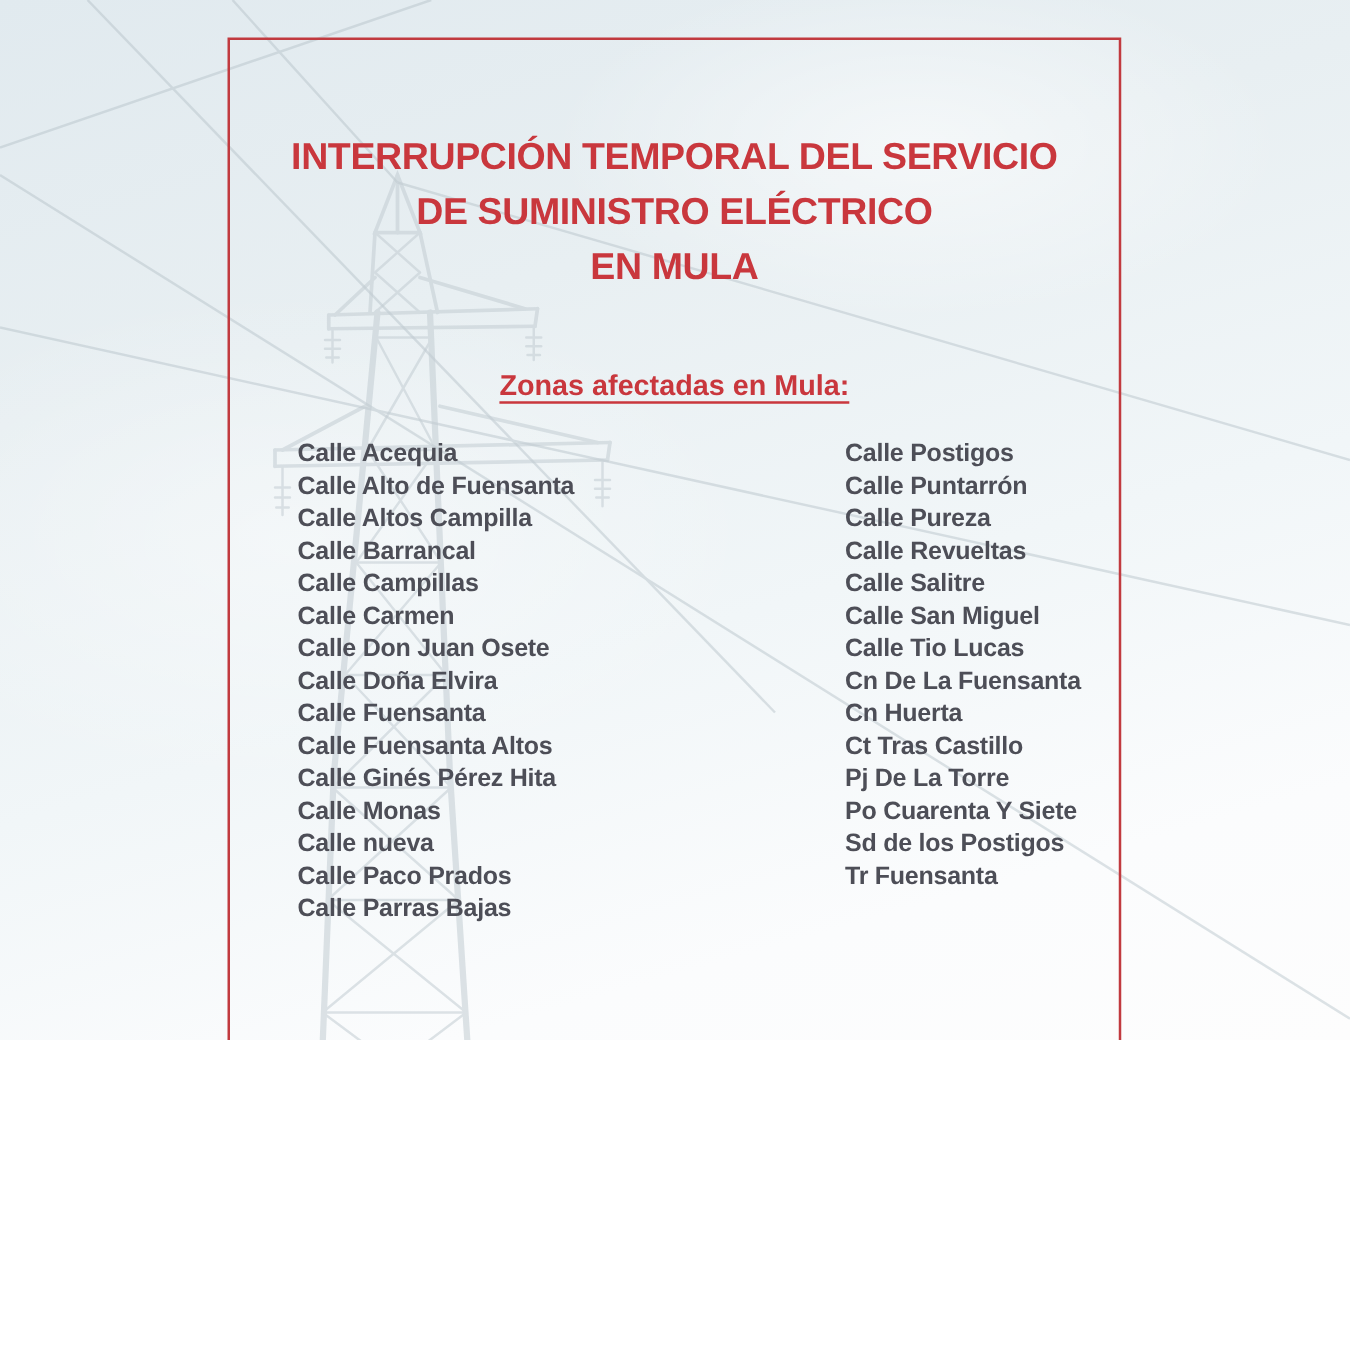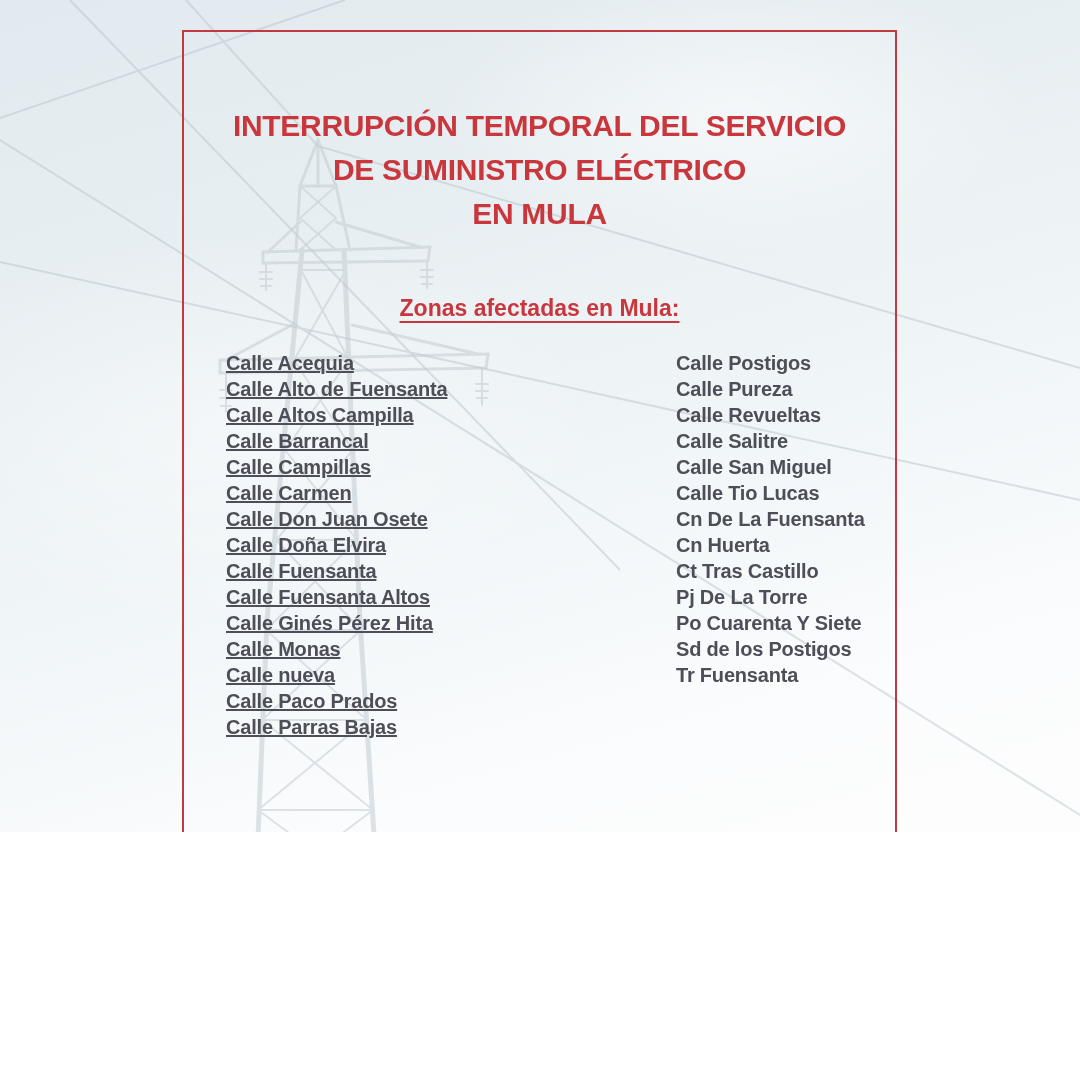--- a/index.html
+++ b/index.html
@@ -19,21 +19,21 @@
   .bg-art{position:absolute;inset:0;pointer-events:none;}
   .frame{position:absolute;left:182px;top:30px;width:711px;height:1019px;
     border:2px solid var(--frame-red);}
   .title{position:absolute;left:0;right:0;top:72px;text-align:center;
     color:var(--accent-red);font-weight:bold;font-size:30px;line-height:44px;letter-spacing:-0.3px;}
   .subtitle{position:absolute;left:0;right:0;top:260px;text-align:center;
     color:var(--accent-red);font-weight:bold;font-size:23px;line-height:32px;
     text-decoration:underline;text-decoration-thickness:2px;text-underline-offset:5px;}
   .col{position:absolute;top:318px;color:var(--street-gray);font-weight:bold;
     font-size:20px;line-height:26px;letter-spacing:-0.2px;white-space:nowrap;}
-  .col-left{left:42px;text-decoration:underline;}
+  .col-left{left:54px;}
   .col-right{left:492px;}
   .footer{position:absolute;left:0;right:0;top:932px;height:80px;
     display:flex;align-items:flex-end;justify-content:center;gap:9px;}
   .brand{color:var(--footer-text);font-weight:bold;font-size:21px;letter-spacing:-0.2px;}
   .logo{display:block;}
 </style>
 </head>
 <body>
 
 <div class="canvas">
@@ -121,20 +121,21 @@
         <div class="street">Calle Fuensanta Altos</div>
         <div class="street">Calle Ginés Pérez Hita</div>
         <div class="street">Calle Monas</div>
         <div class="street">Calle nueva</div>
         <div class="street">Calle Paco Prados</div>
         <div class="street">Calle Parras Bajas</div>
       </div>
 
     <div class="col col-right">
         <div class="street">Calle Postigos</div>
+        <div class="street">Calle Puntarrón</div>
         <div class="street">Calle Pureza</div>
         <div class="street">Calle Revueltas</div>
         <div class="street">Calle Salitre</div>
         <div class="street">Calle San Miguel</div>
         <div class="street">Calle Tio Lucas</div>
         <div class="street">Cn De La Fuensanta</div>
         <div class="street">Cn Huerta</div>
         <div class="street">Ct Tras Castillo</div>
         <div class="street">Pj De La Torre</div>
         <div class="street">Po Cuarenta Y Siete</div>

